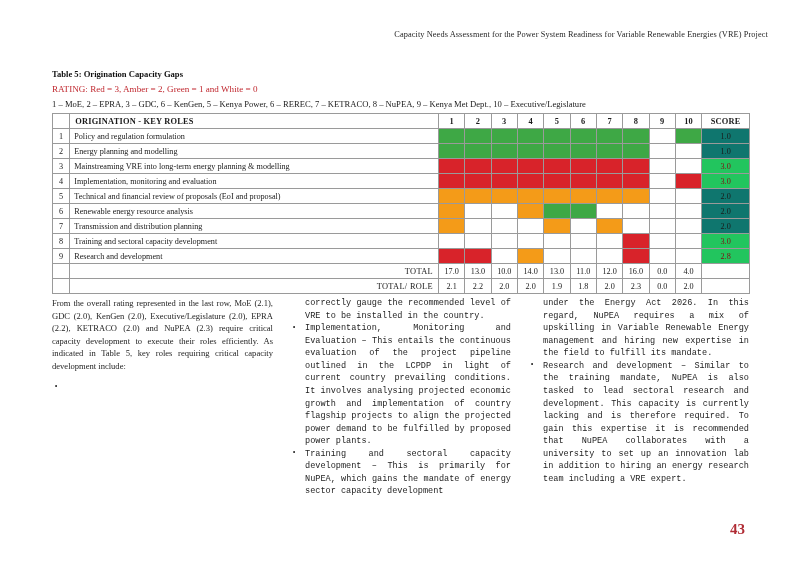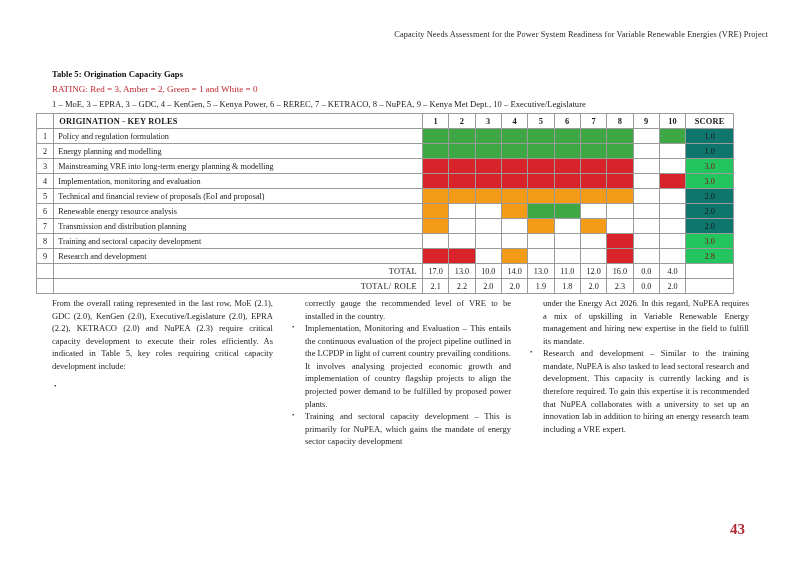--- a/index.html
+++ b/index.html
@@ -58,21 +58,21 @@
     color: #1a1a1a;
     line-height: 1.55;
     margin: 0;
     white-space: nowrap;
   }
 
   
   .cap-table {
     position: absolute;
     top: 113px;
-    left: 36px;
+    left: 52px;
     width: 698px;
     border-collapse: collapse;
     table-layout: fixed;
     font-size: 8.2px;
     padding-left: 46px;
   }
   .cap-table td, .cap-table th {
     border: 0.7px solid #9a9a9a;
     padding: 0;
     height: 15px;
@@ -133,20 +133,21 @@
     color: #1d1d1d;
   }
   .col p {
     margin: 0;
   }
 
   ul.bullets {
     list-style: none;
     margin: 0;
     padding: 0;
+    font-family: Liberation Mono, monospace;
   }
   ul.bullets li {
     position: relative;
     padding-left: 15px;
     text-align: justify;
     margin: 0;
   }
   ul.bullets li .bullet-dot {
     position: absolute;
     left: 2px;
@@ -167,21 +168,21 @@
 </head>
 <body>
 
 <div class="page">
 
   <div class="running-header">Capacity Needs Assessment for the Power System Readiness for Variable Renewable Energies (VRE) Project</div>
 
   <div class="caption-block">
     <div class="table-caption">Table 5: Origination Capacity Gaps</div>
     <div class="rating-line">RATING: Red = 3, Amber = 2, Green = 1 and White = 0</div>
-    <div class="legend-line">1 – MoE, 3 – EPRA, 3 – GDC, 4 – KenGen, 5 – Kenya Power, 6 – REREC, 7 – KETRACO, 8 – NuPEA, 9 – Kenya Met Dept., 10 – Executive/Legislature</div>
+    <div class="legend-line">1 – MoE, 2 – EPRA, 3 – GDC, 6 – KenGen, 5 – Kenya Power, 6 – REREC, 7 – KETRACO, 8 – NuPEA, 9 – Kenya Met Dept., 10 – Executive/Legislature</div>
   </div>
 
   <table class="cap-table">
     <colgroup>
       <col class="col-idx">
         <col class="col-role">
       <col class="col-num">
         <col class="col-num">
         <col class="col-num">
         <col class="col-num">

